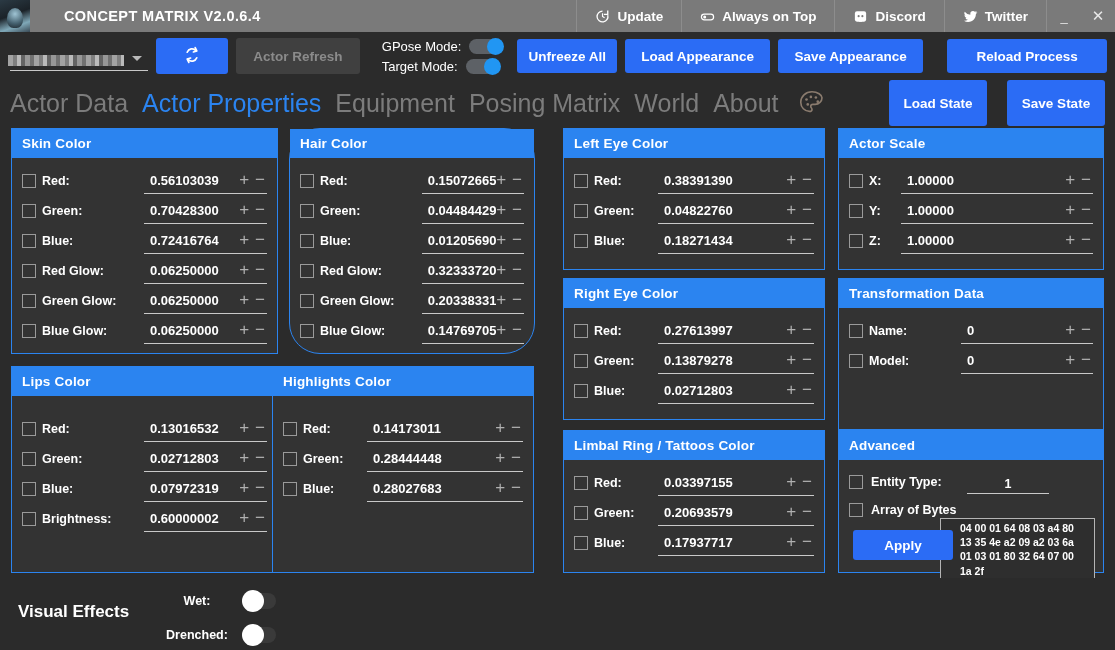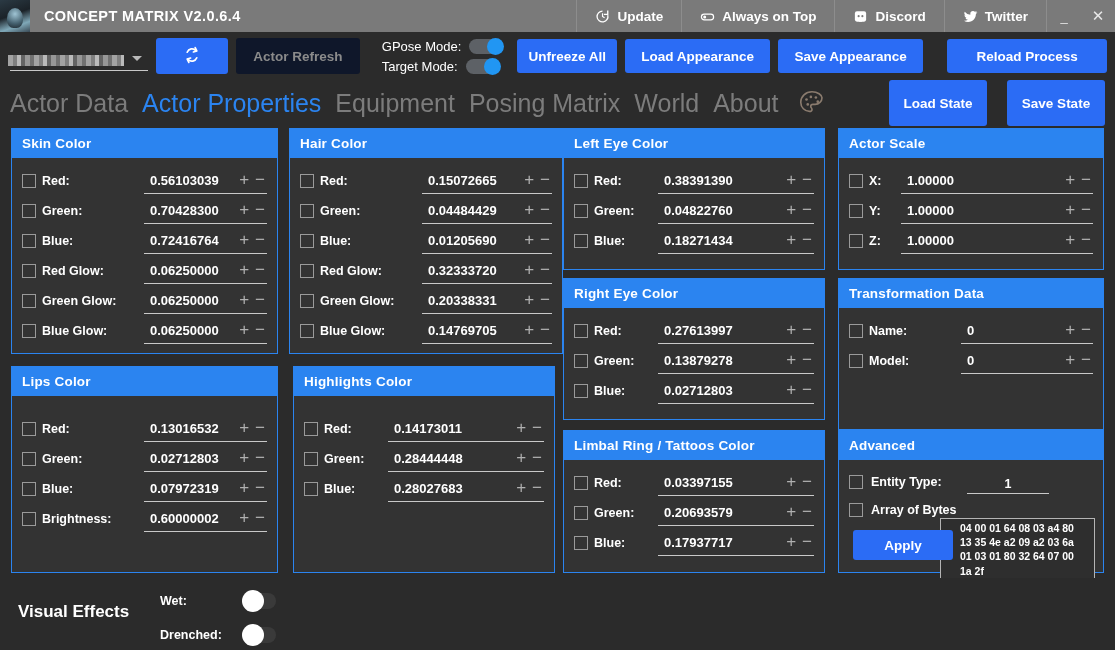--- a/index.html
+++ b/index.html
@@ -22,20 +22,21 @@
   }
   .app-icon:after{
     content:""; position:absolute; left:7px; top:8px; width:16px; height:20px;
     border-radius:50% 50% 40% 40%;
     background: radial-gradient(circle at 50% 30%, #9fc4d4 0%, #44606e 60%, #1d262c 100%);
   }
   .title-text {
     display: flex; align-items: center; padding: 0 14px;
     color: #ffffff; font-size: 14.5px; font-weight: bold; letter-spacing: 0.4px;
     white-space: nowrap;
+    margin-left: 20px;
   }
   .tb-spacer { flex: 1 1 auto; }
   .tb-btn {
     display: flex; align-items: center; gap: 7px;
     padding: 0 18px; color: #ffffff; font-size: 13.5px; font-weight: bold;
     border-left: 1px solid #8d8d8d; white-space: nowrap; cursor: pointer;
   }
   .tb-ico { display:inline-flex; width: 15px; height:15px; align-items:center; justify-content:center; }
   .tb-ico svg { display:block; }
   .win-ctrls { display: flex; border-left: 1px solid #8d8d8d; }
@@ -67,21 +68,21 @@
     position:absolute; left:2px; right:0; bottom:2px; height:1px; background:#c8c8c8;
   }
   .btn {
     border: none; border-radius: 3px; cursor: pointer;
     font-family: "Liberation Sans", sans-serif; font-weight: bold; color: #ffffff;
     font-size: 13.5px; white-space: nowrap;
   }
   .btn-primary { background: #2b6cf5; }
   .btn-refresh { width: 72px; height: 36px; display:flex;align-items:center;justify-content:center; }
   .btn-actor-refresh {
-    width: 124px; height: 36px; background: #0f172a; color: #8b8b8b;
+    width: 124px; height: 36px; background: #404040; color: #8b8b8b;
   }
   .modes { display:flex; flex-direction: column; gap: 5px; margin-left: 14px; margin-right: 6px; }
   .mode-row { display:flex; align-items:center; gap: 8px; }
   .mode-label { color:#ffffff; font-size: 13px; font-weight: normal; white-space: nowrap; }
   .toggle {
     width: 34px; height: 15px; border-radius: 8px; background: #5d6166; position: relative; cursor: pointer;
   }
   .toggle .knob {
     position:absolute; width: 17px; height: 17px; border-radius:50%;
     top: -1px; background: #ffffff;
@@ -158,21 +159,21 @@
     position:absolute; left: 14px; bottom: 12px; width: 100px; height: 30px;
   }
 
   
   .bottom { position:absolute; left:0; top: 578px; width: 1115px; height: 72px; background:#2b2b2b; }
   .ve-title {
     position:absolute; left: 18px; top: 24px; color:#ffffff; font-size: 17px; font-weight:bold;
   }
   .ve-rows { position:absolute; left: 160px; top: 10px; }
   .ve-row { display:flex; align-items:center; height: 26px; gap: 10px; }
-  .ve-label { color:#ffffff; font-size: 12.5px; font-weight:bold; width: 74px; }
+  .ve-label { color:#ffffff; font-size: 12.5px; font-weight:bold; width: 74px; text-align: center; }
   .toggle-ve { width: 32px; height: 16px; border-radius: 9px; background:#3a3a3a; position:relative; cursor:pointer; }
   .toggle-ve .knob2 { position:absolute; left:-2px; top:-3px; width: 22px; height: 22px; border-radius:50%; background:#ffffff; }
   .gpose-block { position:absolute; left: 768px; top: 586px; width: 255px; }
 </style>
 </head>
 <body>
 
 <div class="app">
 
   <div class="titlebar">
@@ -359,21 +360,21 @@
             <div class="fval">0.06250000</div>
             <div class="spin">
               <span>+</span>
                 <span>−</span>
             </div>
           </div>
         </div>
       </div>
     </div>
 
-    <div class="panel" style="left:289px; top:2px; width:274px; height:226px;">
+    <div class="panel" style="left:289px; top:2px; width:246px; height:226px;border-radius:31px;">
       <div class="panel-head">Hair Color</div>
       <div class="panel-body">
         <div class="frow">
           <div class="cbx"></div>
           <div class="flabel lbl-w-lg">Red:</div>
           <div class="fvalwrap">
             <div class="fval">0.15072665</div>
             <div class="spin">
               <span>+</span>
                 <span>−</span>
@@ -626,21 +627,21 @@
             <div class="fval">0.60000002</div>
             <div class="spin">
               <span>+</span>
                 <span>−</span>
             </div>
           </div>
         </div>
       </div>
     </div>
 
-    <div class="panel" style="left:293px; top:240px; width:262px; height:207px;">
+    <div class="panel" style="left:272px; top:240px; width:262px; height:207px;">
       <div class="panel-head">Highlights Color</div>
       <div class="panel-body" style="padding-top:18px;">
         <div class="frow">
           <div class="cbx"></div>
           <div class="flabel lbl-w-md">Red:</div>
           <div class="fvalwrap">
             <div class="fval">0.14173011</div>
             <div class="spin">
               <span>+</span>
                 <span>−</span>

